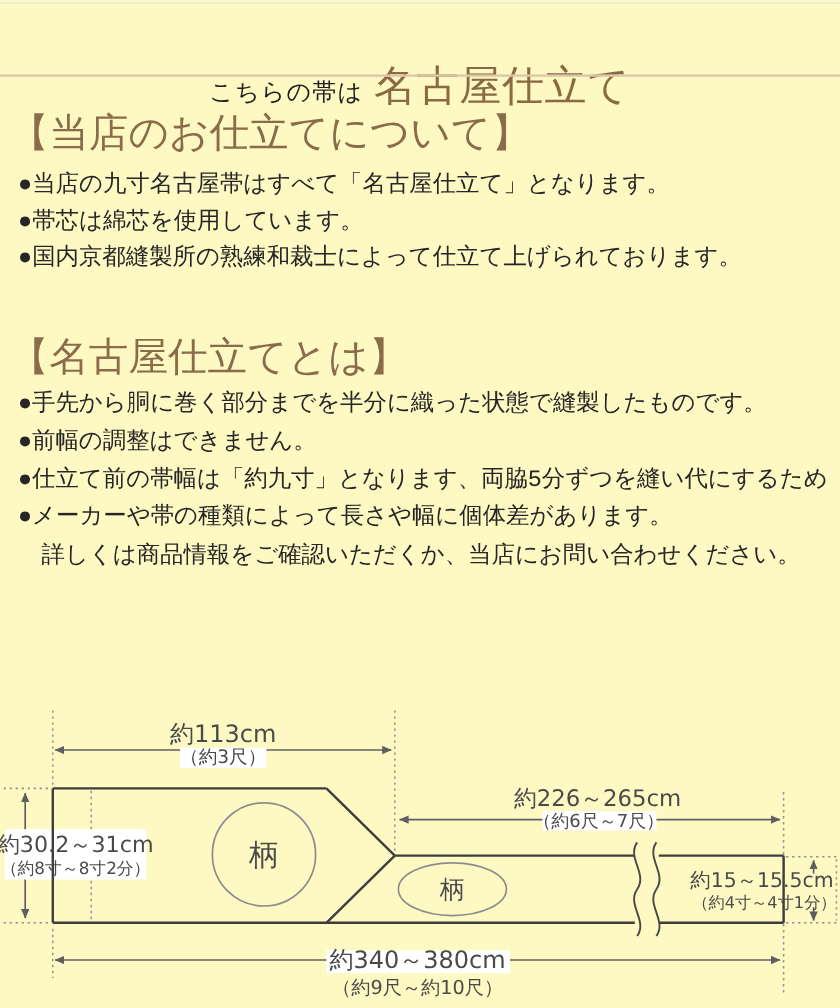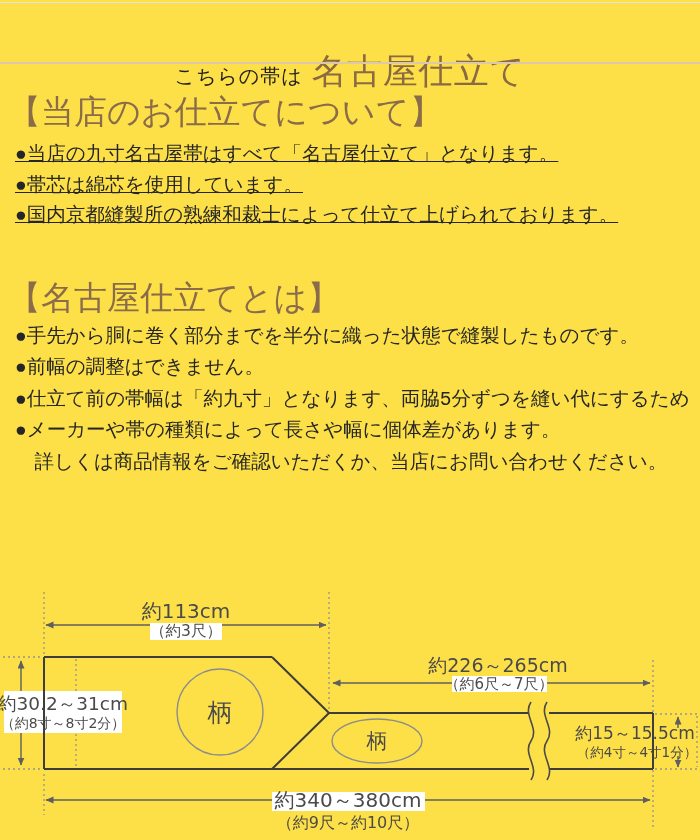--- a/index.html
+++ b/index.html
@@ -1,32 +1,32 @@
 <!DOCTYPE html>
 <html lang="ja"><head>
 <meta charset="utf-8">
 <style>
   html,body{margin:0;padding:0;background:#ffffff;}
-  .page{position:relative;width:700px;height:840px;background:#fde047;overflow:hidden;
+  .page{position:relative;width:700px;height:840px;background:#fef9c3;overflow:hidden;
         font-family:"Liberation Serif","DejaVu Serif",serif;}
   .top-hairline{position:absolute;left:0;top:2px;width:700px;height:1px;background:#e3e3e3;}
   
   .hdr{position:absolute;left:0;top:12px;width:700px;display:flex;justify-content:center;
        align-items:baseline;gap:9px;white-space:nowrap;}
   .hdr-small{font-size:20px;color:#1e1e1e;letter-spacing:1px;}
   .hdr-big{font-size:35px;color:#8a6a43;letter-spacing:0.5px;margin-top:36px;}
   .divider{position:absolute;left:0;top:62px;width:700px;height:2px;background:#dcc8ac;}
   
   .sec-heading{position:absolute;left:8px;margin:0;font-weight:normal;
                font-size:33px;line-height:34px;color:#8b6c4a;white-space:nowrap;}
   .h-sec1{top:95px;}
   .h-sec2{top:281px;}
   
   .lines{position:absolute;left:15px;color:#262626;font-size:19.5px;white-space:nowrap;}
-  .lines-sec1{top:139px;line-height:30.6px;text-decoration:underline;}
+  .lines-sec1{top:139px;line-height:30.6px;}
   .lines-sec2{top:322px;line-height:31.4px;font-family:Liberation Mono, monospace;}
   .line{white-space:nowrap;}
   .cont{padding-left:19.5px;}
   
   .diagram{position:absolute;left:0;top:575px;}
   .diagram text{font-family:"DejaVu Sans","Liberation Sans",sans-serif;fill:#4a4a4a;}
   .solid{stroke:#3d3d3d;stroke-width:2;fill:none;}
   .dotted{stroke:#949494;stroke-width:1.3;fill:none;stroke-dasharray:2 3;}
   .dim{stroke:#5f5f5f;stroke-width:1.4;fill:none;}
   .wavy{stroke:#4a4a4a;stroke-width:1.6;fill:none;}

